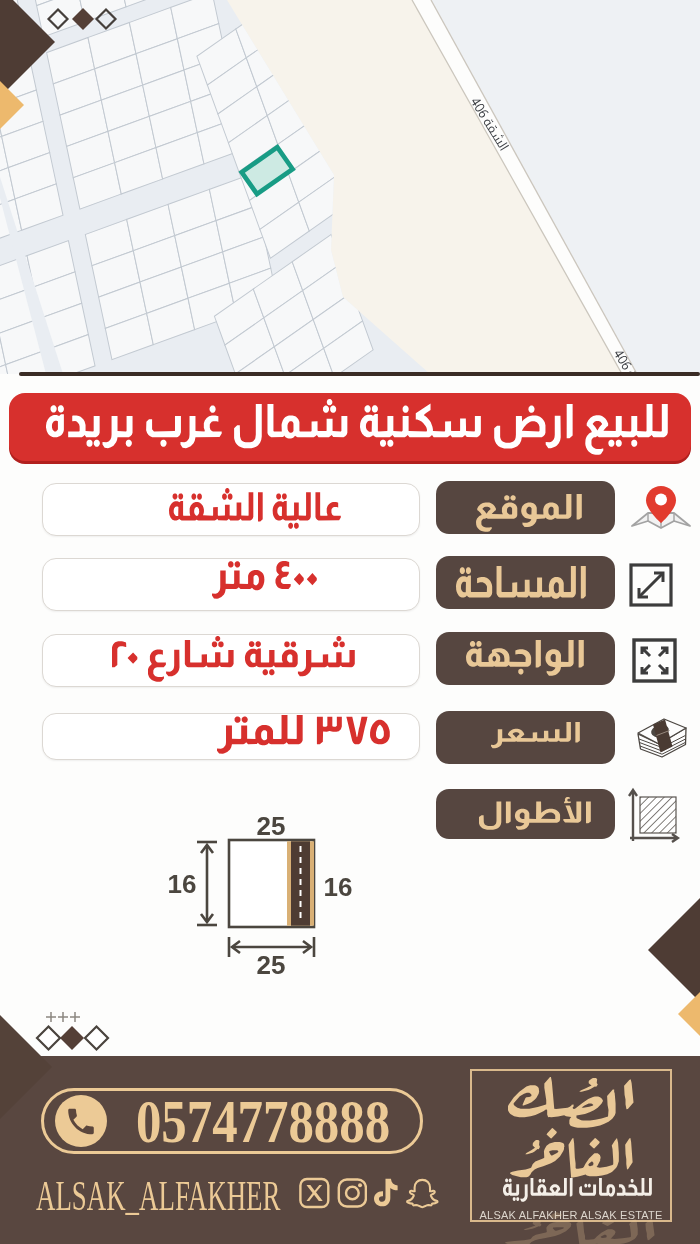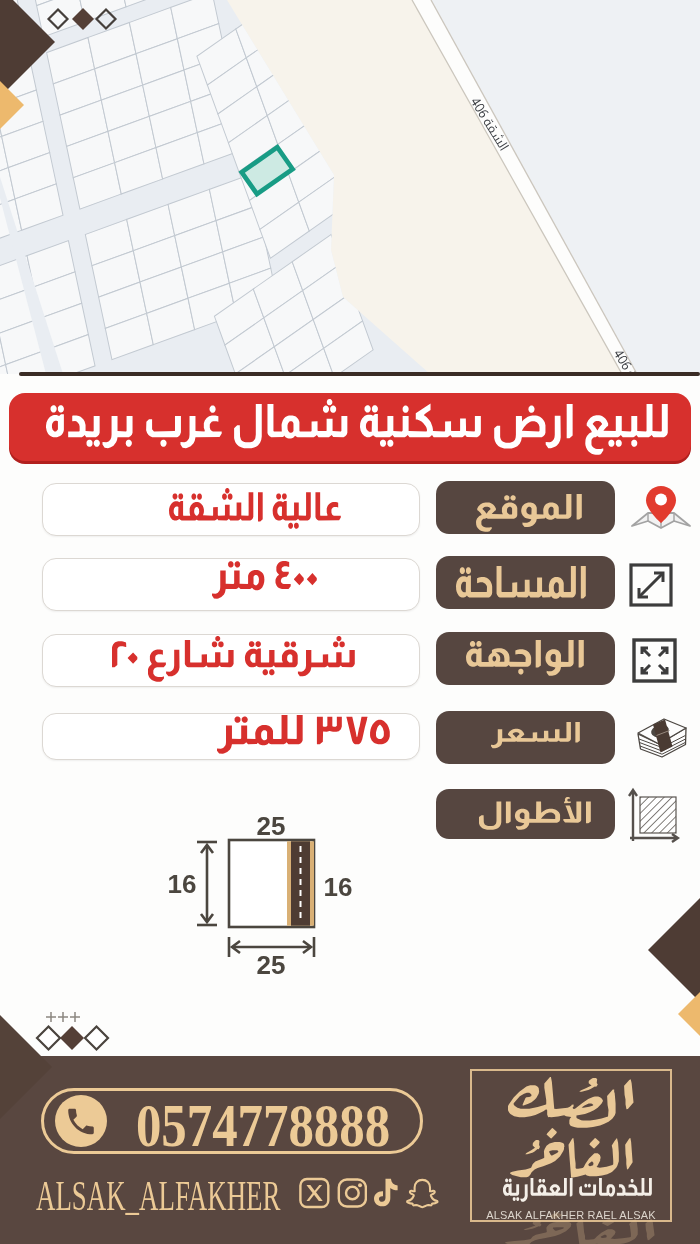--- a/index.html
+++ b/index.html
@@ -322,21 +322,21 @@
   </svg>
 <div class="abs" style="top:1056px;left:0;width:700px;height:188px;background:#594740"></div>
 <svg class="abs" style="top:1010px;left:0" width="60" height="115" viewBox="0 0 60 115">
     <polygon points="0,5 52,57 0,109" fill="#544239"></polygon>
   </svg>
 <div class="abs" style="top:1088px;left:41px;width:382px;height:66px;border:3px solid #ecca96;border-radius:33px"></div>
 <svg class="abs" style="top:1094px;left:54px" width="54" height="54" viewBox="0 0 54 54">
     <circle cx="27" cy="27" r="26" fill="#ecca96"></circle>
     <path d="M6.62 10.79c1.44 2.83 3.76 5.14 6.59 6.59l2.2-2.21c.27-.27.67-.36 1.02-.24 1.12.37 2.33.57 3.57.57.55 0 1 .45 1 1V20c0 .55-.45 1-1 1-9.39 0-17-7.61-17-17 0-.55.45-1 1-1h3.5c.55 0 1 .45 1 1 0 1.25.2 2.45.57 3.57.11.35.03.74-.25 1.02l-2.2 2.2z" fill="#5b463c" transform="translate(27,27.5) scale(1.42) translate(-12,-12)"></path>
   </svg>
-<div class="abs" style="top:1090px;left:122px;width:282px;height:62px;display:flex;justify-content:center">
+<div class="abs" style="top:1090px;left:122px;width:282px;height:62px;display:flex;align-items:center;justify-content:center">
     <span style="font-family:'Liberation Serif',serif;font-weight:bold;font-size:62px;color:#ecca96;transform:scaleX(.82);transform-origin:center;white-space:nowrap">0574778888</span>
   </div>
 <div class="abs" style="top:1172px;left:36px;height:42px;display:flex;align-items:flex-start">
     <span style="font-family:'Liberation Serif',serif;font-size:42px;color:#ecca96;transform:scaleX(.64);transform-origin:left;white-space:nowrap">ALSAK_ALFAKHER</span>
   </div>
 <div class="abs" style="top:1177px;left:299px;width:140px;display:flex;align-items:center;gap:7px">
     <svg width="32" height="32" viewBox="0 0 33 33">
       <rect x="1.5" y="1.5" width="30" height="30" rx="7" fill="none" stroke="#ecca96" stroke-width="2.6"></rect>
       <path d="M8 8 L14.6 16.5 L8 25 L11 25 L16.2 18.4 L21.3 25 L25.5 25 L18.3 15.8 L24.8 8 L21.8 8 L16.8 14 L12.2 8 Z" fill="#ecca96"></path>
     </svg>
@@ -359,15 +359,15 @@
     </svg>
   </div>
 <div class="abs" style="top:1128px;left:470px;width:202px;display:flex;justify-content:center">
     <svg width="123.0" height="50.0" viewBox="0 0 330 146" preserveAspectRatio="none">
       <path d="M145.0 47.0 142.0 44.0 134.0 41.0 120.0 41.0 106.0 45.0 98.0 52.0 93.0 61.0 91.0 68.0 92.0 86.0 90.0 88.0 68.0 98.0 61.0 105.0 57.0 115.0 55.0 117.0 42.0 121.0 21.0 124.0 6.0 128.0 1.0 130.0 0.0 133.0 6.0 137.0 29.0 144.0 44.0 144.0 49.0 142.0 54.0 137.0 58.0 129.0 66.0 121.0 74.0 117.0 89.0 112.0 110.0 103.0 121.0 96.0 134.0 83.0 143.0 67.0 145.0 61.0 145.0 56.0 146.0 55.0Z M105.0 70.0 106.0 67.0 114.0 65.0 126.0 65.0 128.0 66.0 130.0 69.0 126.0 73.0 113.0 80.0 111.0 80.0 109.0 78.0Z M76.0 35.0 70.0 35.0 67.0 37.0 62.0 43.0 61.0 46.0 61.0 51.0 67.0 58.0 56.0 66.0 44.0 73.0 41.0 77.0 46.0 77.0 60.0 72.0 65.0 69.0 74.0 61.0 77.0 62.0 80.0 56.0 80.0 54.0 78.0 50.0 79.0 38.0Z M69.0 46.0Z M323.0 29.0 320.0 31.0 309.0 49.0 310.0 76.0 312.0 91.0 312.0 105.0 314.0 121.0 317.0 120.0 329.0 100.0 325.0 41.0Z M228.0 29.0 215.0 44.0 213.0 48.0 224.0 59.0 226.0 60.0 239.0 45.0 241.0 41.0 230.0 30.0Z M167.0 31.0 157.0 49.0 164.0 145.0 181.0 142.0 203.0 136.0 206.0 139.0 214.0 141.0 232.0 141.0 247.0 139.0 261.0 135.0 271.0 130.0 275.0 127.0 285.0 116.0 288.0 110.0 292.0 97.0 292.0 72.0 290.0 43.0 287.0 29.0 281.0 37.0 273.0 51.0 275.0 61.0 277.0 95.0 277.0 106.0 275.0 108.0 259.0 113.0 241.0 116.0 232.0 114.0 234.0 112.0 242.0 95.0 242.0 90.0 243.0 89.0 243.0 85.0 241.0 79.0 237.0 75.0 235.0 74.0 227.0 74.0 225.0 75.0 212.0 89.0 202.0 105.0 198.0 114.0 195.0 117.0 183.0 119.0 178.0 119.0 176.0 117.0 176.0 103.0 174.0 87.0 172.0 44.0 170.0 29.0Z M220.0 97.0 224.0 102.0 223.0 109.0 215.0 112.0 212.0 111.0 210.0 107.0 212.0 104.0Z M113.0 0.0 100.0 15.0 98.0 19.0 109.0 30.0 111.0 31.0 124.0 16.0 126.0 12.0 115.0 1.0Z" fill="#e9c897" fill-rule="evenodd"></path>
     </svg>
   </div>
 <div class="abs" style="top:1178px;left:503px"><svg width="149.0" height="24.0" viewBox="0 0 1055 133" preserveAspectRatio="none">
       <path d="M102.0 106.0 99.0 107.0 95.0 111.0 94.0 114.0 94.0 120.0 99.0 126.0 102.0 127.0 107.0 127.0 113.0 123.0 115.0 118.0 115.0 115.0 113.0 110.0 111.0 108.0 107.0 106.0Z M77.0 106.0 74.0 107.0 70.0 111.0 69.0 113.0 69.0 120.0 74.0 126.0 77.0 127.0 82.0 127.0 88.0 123.0 90.0 118.0 90.0 115.0 88.0 110.0 86.0 108.0 82.0 106.0Z M659.0 36.0 638.0 36.0 638.0 80.0 636.0 82.0 566.0 82.0 560.0 77.0 559.0 74.0 559.0 46.0 549.0 46.0 540.0 53.0 539.0 79.0 543.0 88.0 550.0 95.0 560.0 99.0 646.0 99.0 649.0 98.0 656.0 92.0 659.0 85.0Z M174.0 35.0 154.0 36.0 154.0 99.0 151.0 106.0 145.0 112.0 141.0 114.0 136.0 115.0 123.0 114.0 123.0 121.0 132.0 132.0 142.0 132.0 147.0 131.0 159.0 126.0 168.0 118.0 172.0 111.0 175.0 100.0Z M609.0 32.0 606.0 33.0 602.0 37.0 601.0 39.0 601.0 46.0 606.0 52.0 609.0 53.0 614.0 53.0 620.0 49.0 622.0 44.0 622.0 41.0 620.0 36.0 618.0 34.0 614.0 32.0Z M584.0 32.0 581.0 33.0 577.0 37.0 576.0 39.0 576.0 46.0 581.0 52.0 583.0 53.0 589.0 53.0 595.0 49.0 597.0 42.0 596.0 38.0 593.0 34.0 589.0 32.0Z M2.0 52.0 0.0 58.0 0.0 74.0 2.0 81.0 6.0 88.0 13.0 95.0 19.0 98.0 23.0 99.0 33.0 99.0 37.0 98.0 43.0 94.0 46.0 94.0 49.0 97.0 54.0 99.0 101.0 99.0 106.0 97.0 112.0 91.0 114.0 86.0 114.0 35.0 94.0 35.0 94.0 80.0 92.0 82.0 63.0 82.0 61.0 80.0 61.0 30.0 51.0 30.0 47.0 34.0 43.0 34.0 36.0 32.0 26.0 32.0 19.0 34.0 12.0 38.0 7.0 43.0Z M30.0 50.0 37.0 50.0 39.0 51.0 39.0 83.0 31.0 83.0 27.0 81.0 21.0 74.0 20.0 70.0 20.0 62.0 23.0 55.0 26.0 52.0Z M912.0 5.0 909.0 6.0 905.0 10.0 904.0 12.0 904.0 19.0 909.0 25.0 912.0 26.0 917.0 26.0 923.0 22.0 925.0 15.0 924.0 11.0 921.0 7.0 917.0 5.0Z M285.0 5.0 279.0 9.0 277.0 13.0 277.0 18.0 281.0 24.0 285.0 26.0 290.0 26.0 293.0 25.0 297.0 21.0 298.0 18.0 298.0 13.0 297.0 10.0 293.0 6.0 290.0 5.0Z M260.0 5.0 254.0 9.0 252.0 13.0 252.0 18.0 256.0 24.0 260.0 26.0 265.0 26.0 271.0 22.0 273.0 18.0 273.0 13.0 272.0 10.0 268.0 6.0 265.0 5.0Z M48.0 3.0 42.0 7.0 40.0 12.0 40.0 15.0 42.0 20.0 44.0 22.0 48.0 24.0 53.0 24.0 56.0 23.0 60.0 19.0 61.0 17.0 61.0 10.0 56.0 4.0 53.0 3.0Z M23.0 3.0 17.0 7.0 15.0 11.0 15.0 16.0 19.0 22.0 23.0 24.0 28.0 24.0 31.0 23.0 35.0 19.0 36.0 16.0 36.0 11.0 35.0 8.0 31.0 4.0 28.0 3.0Z M1054.0 0.0 1034.0 0.0 1034.0 80.0 1032.0 82.0 1001.0 81.0 1001.0 0.0 981.0 0.0 981.0 80.0 979.0 82.0 951.0 81.0 951.0 61.0 947.0 51.0 944.0 47.0 936.0 40.0 928.0 36.0 919.0 34.0 906.0 34.0 899.0 35.0 889.0 38.0 889.0 54.0 902.0 51.0 912.0 51.0 921.0 54.0 926.0 58.0 930.0 64.0 931.0 68.0 931.0 80.0 929.0 82.0 867.0 81.0 867.0 65.0 866.0 59.0 860.0 47.0 854.0 41.0 845.0 36.0 836.0 34.0 823.0 34.0 821.0 35.0 821.0 52.0 831.0 51.0 838.0 54.0 843.0 59.0 846.0 65.0 845.0 82.0 806.0 82.0 806.0 99.0 854.0 99.0 859.0 97.0 864.0 93.0 868.0 98.0 938.0 99.0 950.0 94.0 954.0 99.0 988.0 99.0 993.0 97.0 999.0 93.0 1004.0 99.0 1041.0 99.0 1044.0 98.0 1050.0 94.0 1054.0 86.0Z M680.0 0.0 680.0 87.0 685.0 95.0 693.0 99.0 740.0 99.0 748.0 95.0 753.0 100.0 760.0 103.0 771.0 103.0 777.0 101.0 780.0 99.0 787.0 92.0 792.0 82.0 794.0 73.0 794.0 61.0 793.0 56.0 790.0 48.0 783.0 40.0 776.0 36.0 768.0 34.0 756.0 34.0 751.0 35.0 744.0 38.0 739.0 42.0 736.0 46.0 733.0 53.0 733.0 80.0 731.0 82.0 702.0 82.0 700.0 80.0 700.0 0.0Z M759.0 51.0 764.0 51.0 767.0 52.0 771.0 56.0 773.0 60.0 774.0 65.0 773.0 76.0 770.0 82.0 764.0 86.0 759.0 86.0 753.0 81.0 753.0 58.0 755.0 54.0Z M493.0 0.0 473.0 0.0 473.0 103.0 483.0 103.0 492.0 96.0Z M195.0 0.0 195.0 87.0 199.0 94.0 205.0 98.0 208.0 99.0 268.0 99.0 272.0 98.0 275.0 96.0 278.0 98.0 282.0 99.0 363.0 99.0 368.0 96.0 372.0 99.0 439.0 99.0 447.0 95.0 451.0 89.0 452.0 86.0 452.0 0.0 432.0 0.0 432.0 80.0 430.0 82.0 388.0 81.0 389.0 79.0 404.0 65.0 405.0 60.0 402.0 53.0 394.0 43.0 382.0 36.0 375.0 34.0 362.0 34.0 354.0 36.0 344.0 41.0 335.0 50.0 332.0 55.0 330.0 62.0 332.0 66.0 343.0 75.0 346.0 82.0 304.0 79.0 306.0 73.0 307.0 63.0 306.0 56.0 303.0 49.0 295.0 40.0 288.0 36.0 281.0 34.0 269.0 34.0 260.0 37.0 254.0 41.0 250.0 45.0 246.0 52.0 244.0 59.0 244.0 70.0 248.0 81.0 217.0 82.0 215.0 80.0 215.0 0.0Z M372.0 51.0 379.0 54.0 384.0 60.0 374.0 70.0 371.0 74.0 370.0 77.0 366.0 78.0 362.0 71.0 351.0 60.0 356.0 54.0 360.0 52.0 364.0 51.0Z M278.0 51.0 283.0 55.0 286.0 62.0 286.0 71.0 284.0 76.0 280.0 80.0 275.0 82.0 272.0 81.0 267.0 77.0 264.0 69.0 264.0 64.0 266.0 57.0 271.0 52.0 273.0 51.0Z" fill="#f4efe8" fill-rule="evenodd"></path>
     </svg></div>
-<div class="abs" style="top:1209px;left:470px;width:202px;text-align:center;font-size:11px;color:#ddd6cd;letter-spacing:.2px;white-space:nowrap">ALSAK ALFAKHER RAEL ALSAK</div>
+<div class="abs" style="top:1209px;left:470px;width:202px;text-align:center;font-size:11px;color:#ddd6cd;letter-spacing:.2px;white-space:nowrap">ALSAK ALFAKHER ALSAK ESTATE</div>
 <div class="abs" style="top:1212px;left:505px;opacity:.25"><svg width="150.0" height="34.0" viewBox="0 0 330 146" preserveAspectRatio="none">
       <path d="M145.0 47.0 142.0 44.0 134.0 41.0 120.0 41.0 106.0 45.0 98.0 52.0 93.0 61.0 91.0 68.0 92.0 86.0 90.0 88.0 68.0 98.0 61.0 105.0 57.0 115.0 55.0 117.0 42.0 121.0 21.0 124.0 6.0 128.0 1.0 130.0 0.0 133.0 6.0 137.0 29.0 144.0 44.0 144.0 49.0 142.0 54.0 137.0 58.0 129.0 66.0 121.0 74.0 117.0 89.0 112.0 110.0 103.0 121.0 96.0 134.0 83.0 143.0 67.0 145.0 61.0 145.0 56.0 146.0 55.0Z M105.0 70.0 106.0 67.0 114.0 65.0 126.0 65.0 128.0 66.0 130.0 69.0 126.0 73.0 113.0 80.0 111.0 80.0 109.0 78.0Z M76.0 35.0 70.0 35.0 67.0 37.0 62.0 43.0 61.0 46.0 61.0 51.0 67.0 58.0 56.0 66.0 44.0 73.0 41.0 77.0 46.0 77.0 60.0 72.0 65.0 69.0 74.0 61.0 77.0 62.0 80.0 56.0 80.0 54.0 78.0 50.0 79.0 38.0Z M69.0 46.0Z M323.0 29.0 320.0 31.0 309.0 49.0 310.0 76.0 312.0 91.0 312.0 105.0 314.0 121.0 317.0 120.0 329.0 100.0 325.0 41.0Z M228.0 29.0 215.0 44.0 213.0 48.0 224.0 59.0 226.0 60.0 239.0 45.0 241.0 41.0 230.0 30.0Z M167.0 31.0 157.0 49.0 164.0 145.0 181.0 142.0 203.0 136.0 206.0 139.0 214.0 141.0 232.0 141.0 247.0 139.0 261.0 135.0 271.0 130.0 275.0 127.0 285.0 116.0 288.0 110.0 292.0 97.0 292.0 72.0 290.0 43.0 287.0 29.0 281.0 37.0 273.0 51.0 275.0 61.0 277.0 95.0 277.0 106.0 275.0 108.0 259.0 113.0 241.0 116.0 232.0 114.0 234.0 112.0 242.0 95.0 242.0 90.0 243.0 89.0 243.0 85.0 241.0 79.0 237.0 75.0 235.0 74.0 227.0 74.0 225.0 75.0 212.0 89.0 202.0 105.0 198.0 114.0 195.0 117.0 183.0 119.0 178.0 119.0 176.0 117.0 176.0 103.0 174.0 87.0 172.0 44.0 170.0 29.0Z M220.0 97.0 224.0 102.0 223.0 109.0 215.0 112.0 212.0 111.0 210.0 107.0 212.0 104.0Z M113.0 0.0 100.0 15.0 98.0 19.0 109.0 30.0 111.0 31.0 124.0 16.0 126.0 12.0 115.0 1.0Z" fill="#e9c897" fill-rule="evenodd"></path>
     </svg></div>
 </body></html>

